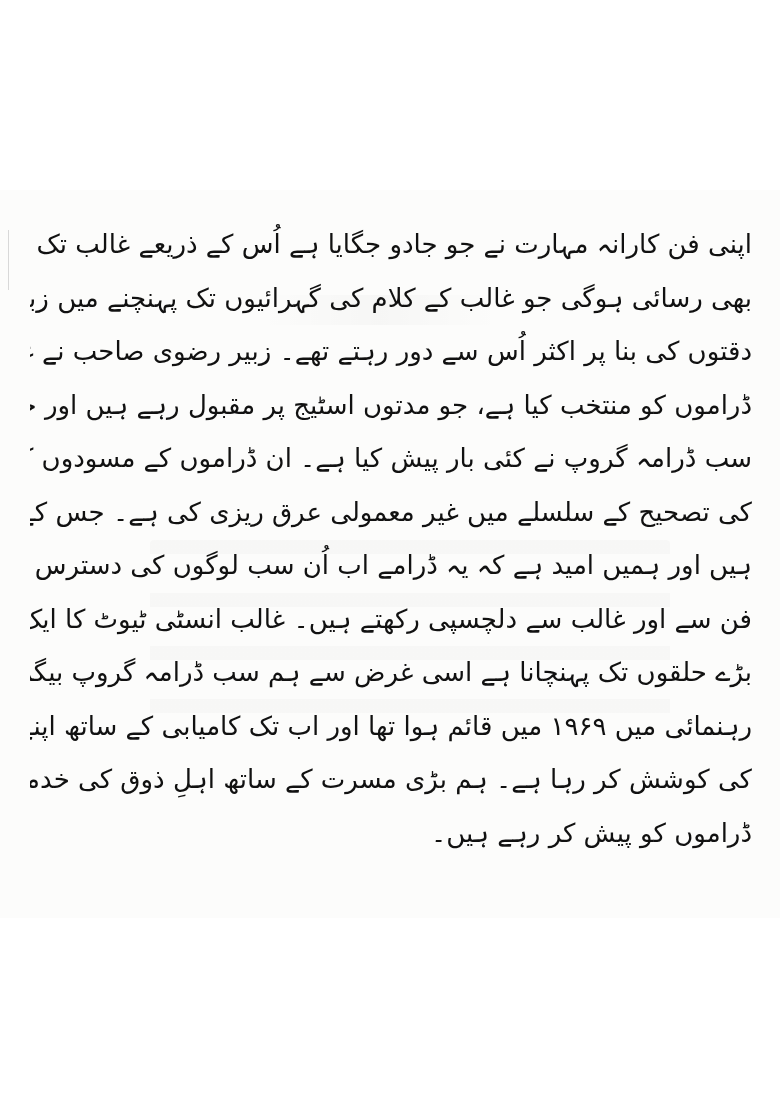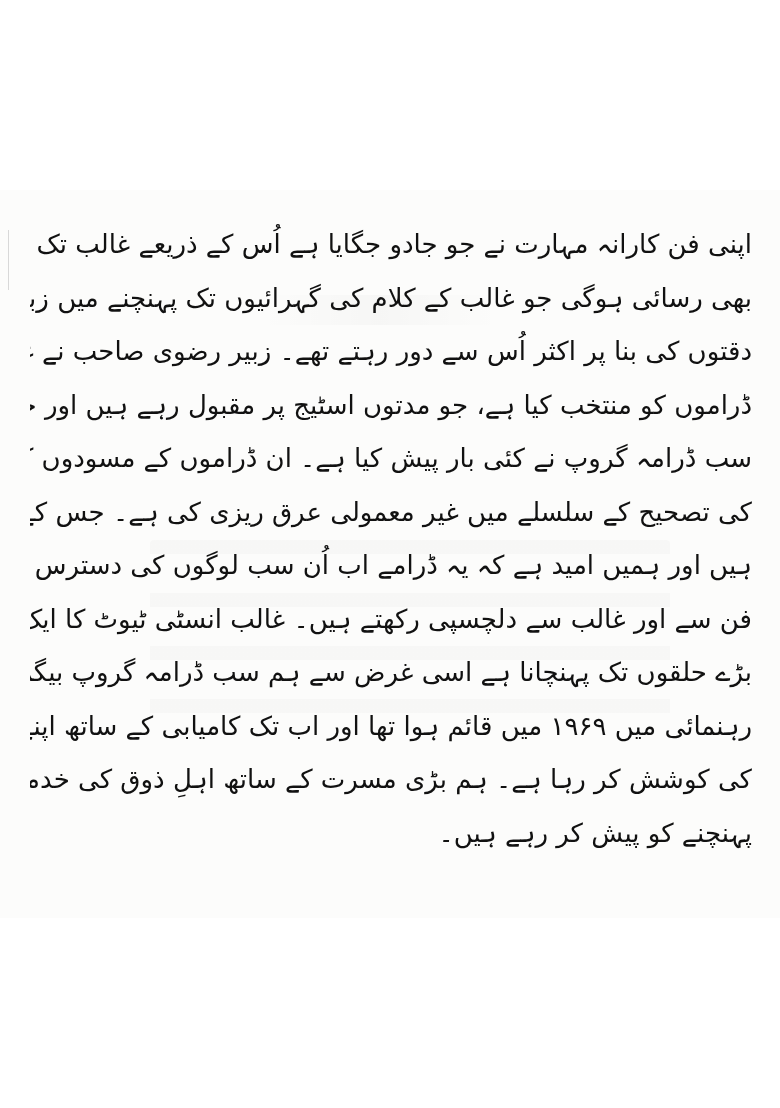--- a/index.html
+++ b/index.html
@@ -76,15 +76,15 @@
     <div class="line">بھی رسائی ہوگی جو غالب کے کلام کی گہرائیوں تک پہنچنے میں زبان و بیان اور شعریات کی</div>
     <div class="line">دقتوں کی بنا پر اکثر اُس سے دور رہتے تھے۔ زبیر رضوی صاحب نے غالب سے متعلق اُن</div>
     <div class="line">ڈراموں کو منتخب کیا ہے، جو مدتوں اسٹیج پر مقبول رہے ہیں اور جنہیں غالب انسٹی ٹیوٹ کے ہم</div>
     <div class="line">سب ڈرامہ گروپ نے کئی بار پیش کیا ہے۔ ان ڈراموں کے مسودوں کی تلاش میں اور اُن</div>
     <div class="line">کی تصحیح کے سلسلے میں غیر معمولی عرق ریزی کی ہے۔ جس کے لیے ہم زبیر رضوی کے شکر گزار</div>
     <div class="line">ہیں اور ہمیں امید ہے کہ یہ ڈرامے اب اُن سب لوگوں کی دسترس میں ہو جائیں گے جو اس</div>
     <div class="line">فن سے اور غالب سے دلچسپی رکھتے ہیں۔ غالب انسٹی ٹیوٹ کا ایک بہت اہم کام غالب کو</div>
     <div class="line">بڑے حلقوں تک پہنچانا ہے اسی غرض سے ہم سب ڈرامہ گروپ بیگم عابدہ احمد صاحبہ کی</div>
     <div class="line">رہنمائی میں ۱۹۶۹ میں قائم ہوا تھا اور اب تک کامیابی کے ساتھ اپنے مقصد کو حاصل کرنے</div>
     <div class="line">کی کوشش کر رہا ہے۔ ہم بڑی مسرت کے ساتھ اہلِ ذوق کی خدمت غالب سے متعلق اِن</div>
-    <div class="line last">پہنچنے کو پیش کر رہے ہیں۔</div>
+    <div class="line last">ڈراموں کو پیش کر رہے ہیں۔</div>
   </div>
 </div>
 
 </body></html>

